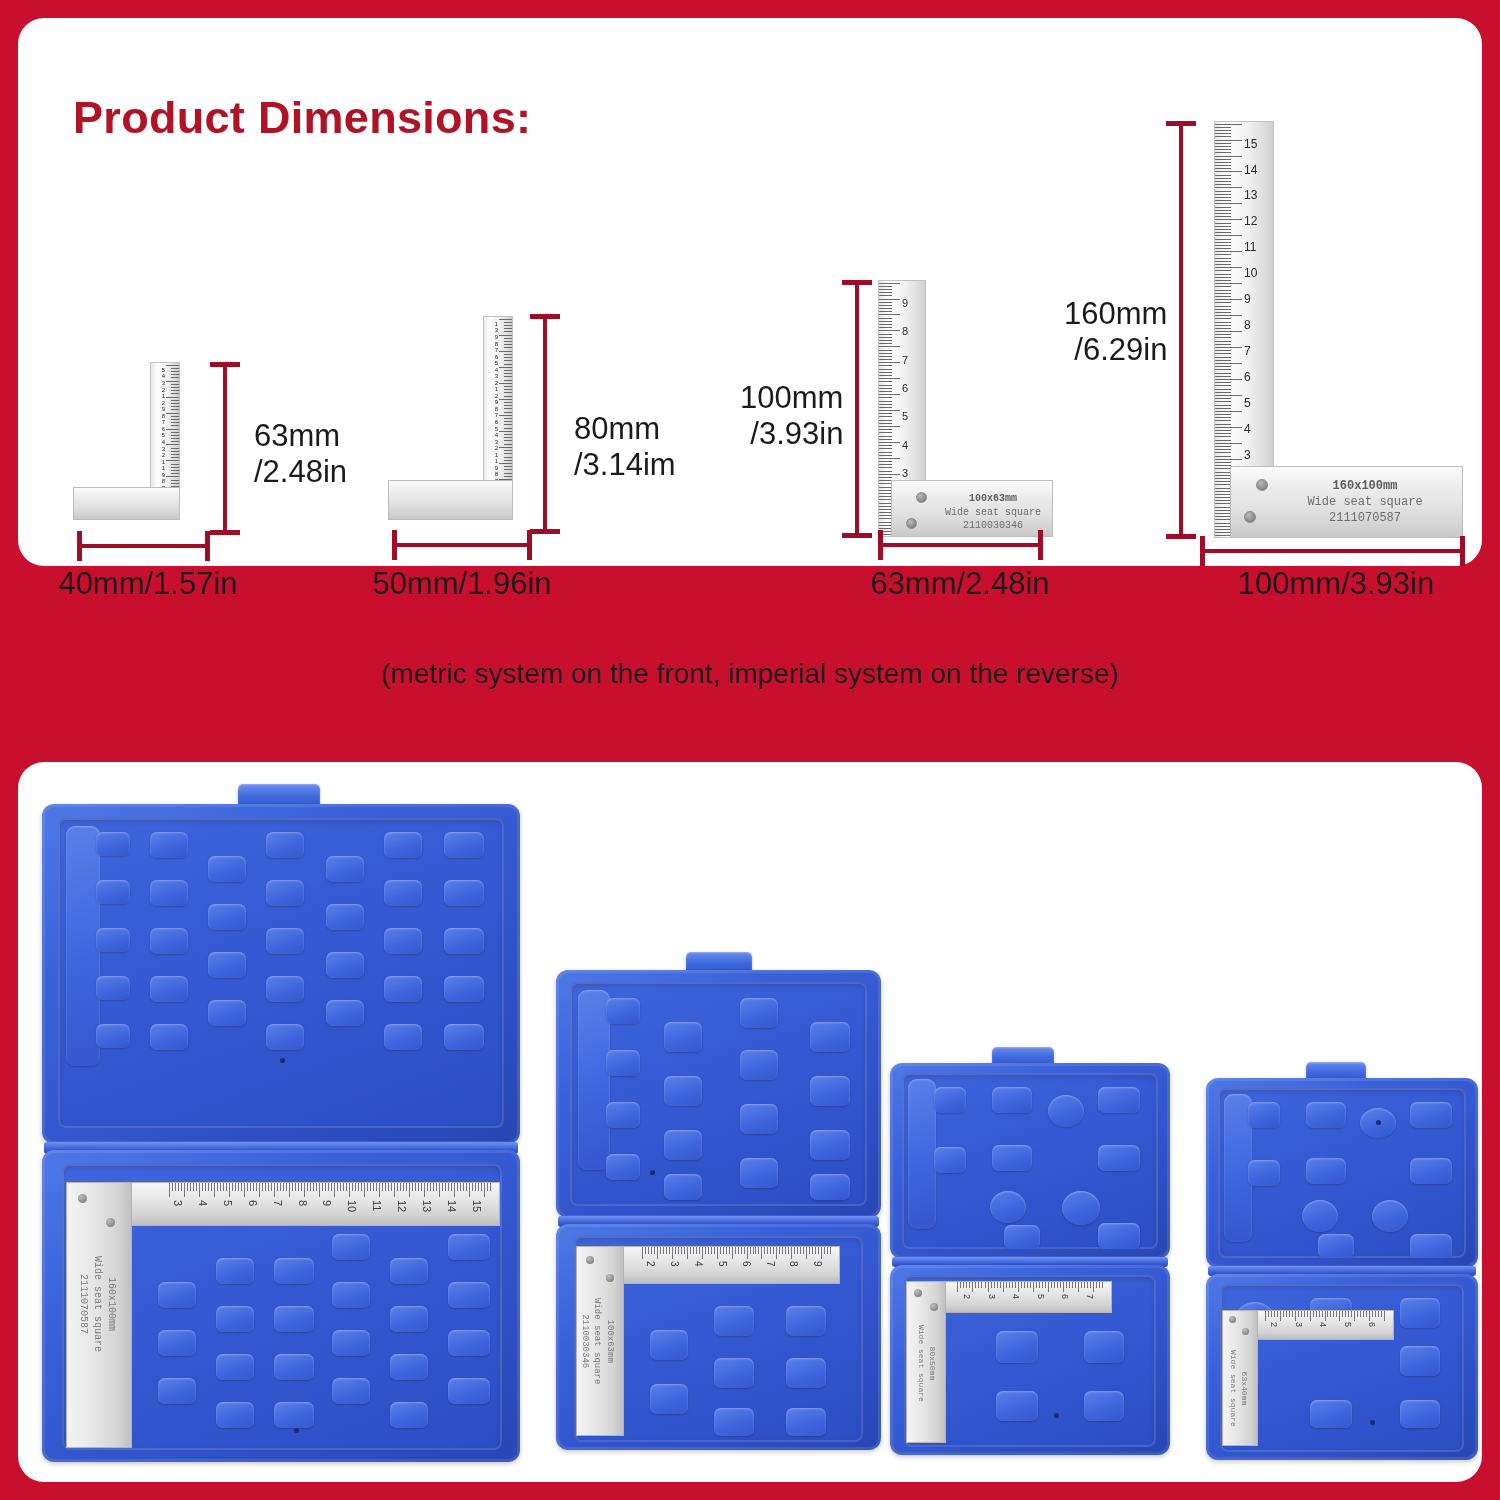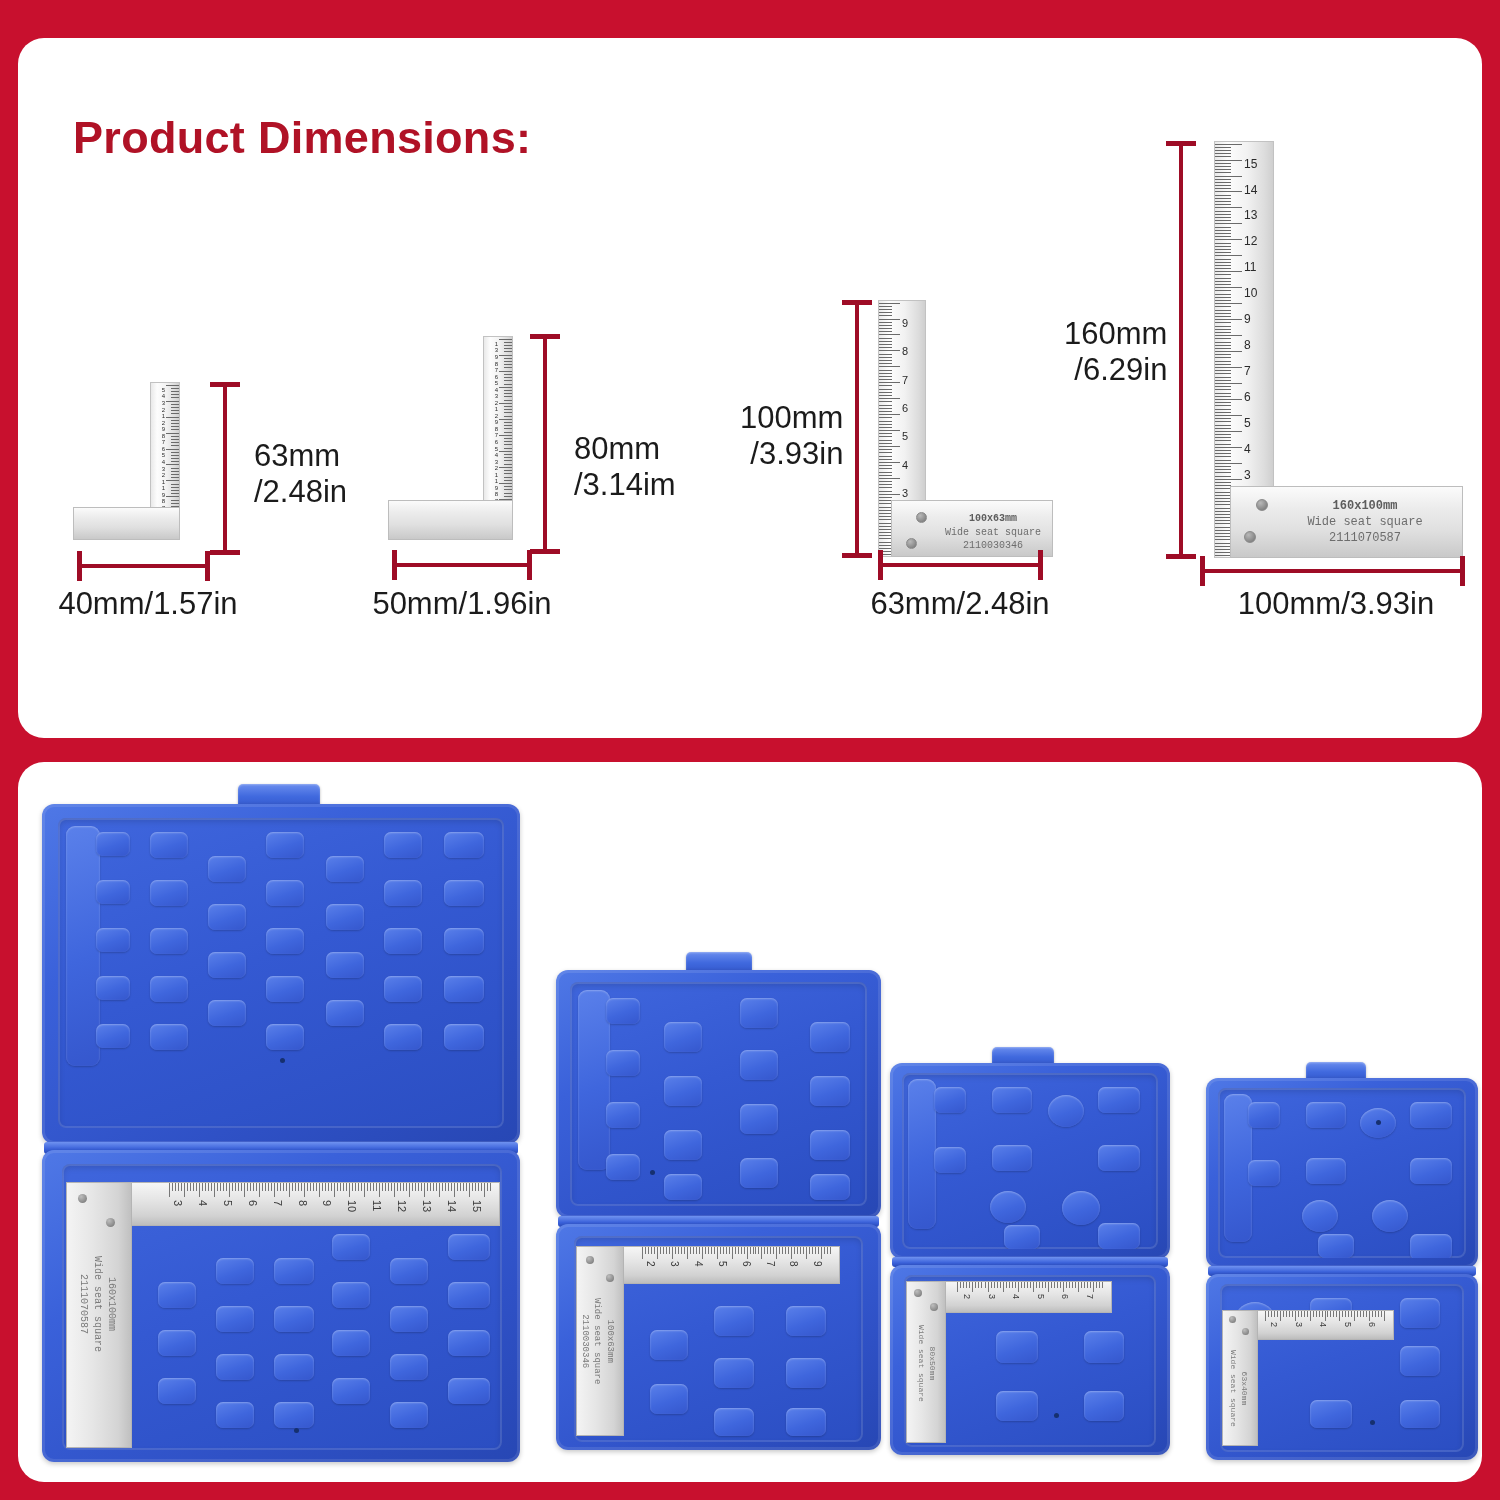--- a/index.html
+++ b/index.html
@@ -10,21 +10,21 @@
     overflow: hidden;
   }
   #root { position: relative; width: 1500px; height: 1500px; background: #C8102E; }
 
   
   .panel {
     position: absolute;
     background: #ffffff;
     border-radius: 26px;
   }
-  #panel-dimensions { left: 18px; top: 18px; width: 1464px; height: 700px; margin-top: 20px; }
+  #panel-dimensions { left: 18px; top: 18px; width: 1464px; height: 548px; }
   #panel-package   { left: 18px; top: 762px; width: 1464px; height: 720px; }
 
   .section-title {
     position: absolute;
     color: #B01226;
     font-size: 45px;
     font-weight: bold;
     letter-spacing: 0.3px;
     white-space: nowrap;
   }
@@ -638,20 +638,21 @@
       <div>160mm</div>
       <div>/6.29in</div>
     </div>
     <div class="dim-h" style="left:1182px; top:518px; width:265px; height:30px;">
       <div class="line"></div>
         <div class="cap l"></div>
         <div class="cap r"></div>
     </div>
     <div class="dim-label center" style="left:1198px; top:548px; width:240px;">100mm/3.93in</div>
 
+    <div class="caption">(metric system on the front, imperial system on the reverse)</div>
   </div>
 
   <div class="panel" id="panel-package">
 
 
     <div class="case" style="left:12px; top:22px; width:500px; height:680px;">
       <div class="clasp" style="left:208px; top:0px; width:82px; height:28px;"></div>
       <div class="case-lid" style="left:12px; top:20px; width:478px; height:340px;">
         <div class="case-inner" style="left:16px; top:14px; width:446px; height:310px;">
           <div class="bump" style="left:8px;  top:8px;   width:34px; height:240px; border-radius:9px;"></div>

